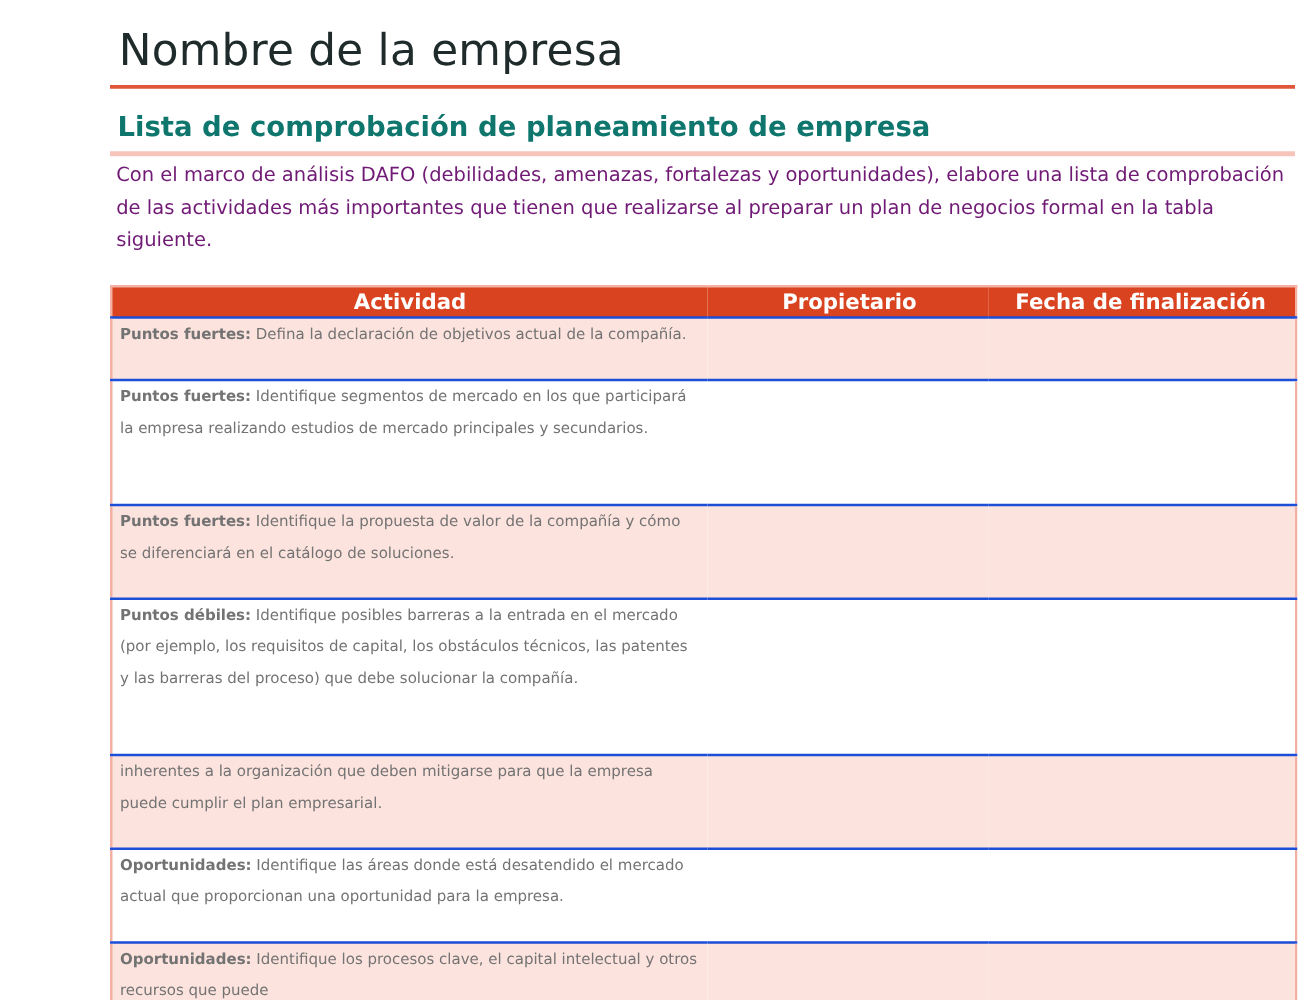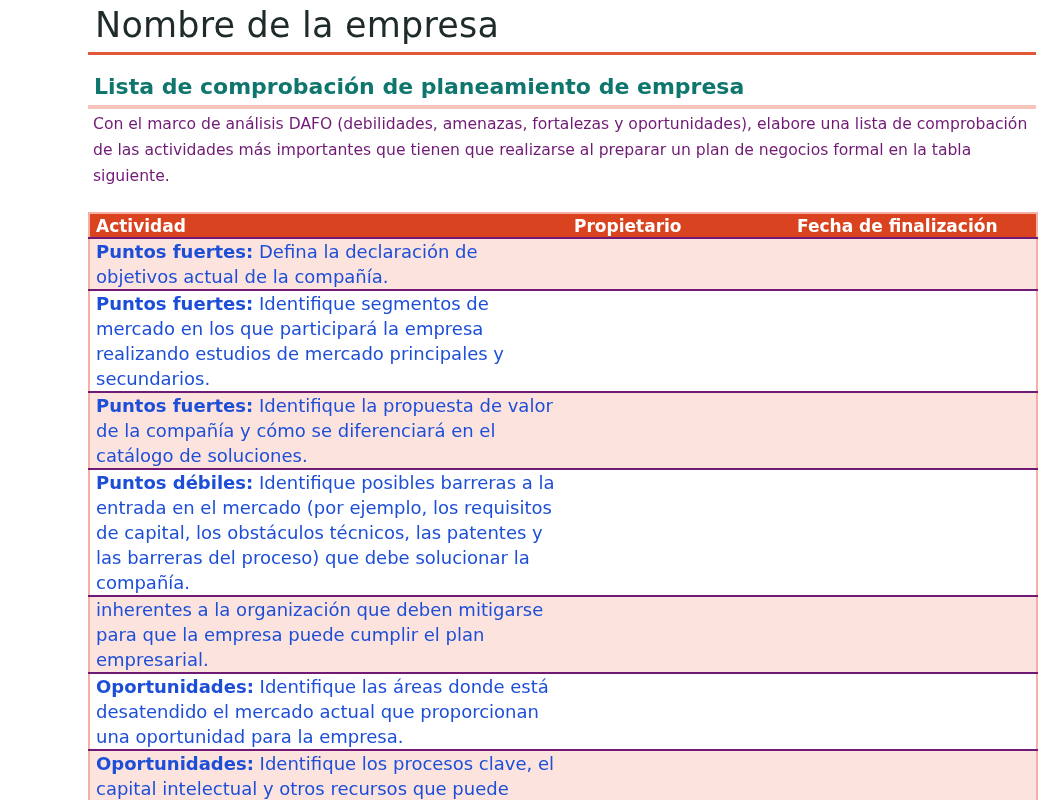--- a/index.html
+++ b/index.html
@@ -11,21 +11,21 @@
     overflow: hidden;
   }
   body {
     position: relative;
     font-family: "DejaVu Sans", sans-serif;
     color: #1a1a1a;
   }
   .page {
     position: absolute;
     left: 88px;
-    top: 0;
+    top: 16px;
     width: 948px;
   }
   .title {
     font-family: "DejaVu Sans", sans-serif;
     font-size: 35px;
     font-weight: normal;
     color: #1f2a2a;
     margin: 0;
     padding: 4px 0 0 7px;
     height: 45px;
@@ -72,32 +72,32 @@
   table.checklist col.c2 { width: 225px; }
   table.checklist col.c3 { width: 246px; }
   table.checklist thead th {
     background: #d9431f;
     color: #ffffff;
     font-weight: bold;
     font-size: 17px;
     line-height: 22px;
     height: 22px;
     padding: 1px 6px 0 6px;
-    text-align: left;
+    text-align: center;
     border: none;
   }
   table.checklist thead th.owner { padding-left: 8px; margin-top: 21px; }
   table.checklist thead th.date { padding-right: 8px; }
   table.checklist tbody td {
-    font-size: 18px;
+    font-size: 12px;
     line-height: 25px;
     padding: 0 6px 0 6px;
     vertical-align: top;
-    border-top: 2px solid #701a75;
-    color: #1d4ed8;
+    border-top: 2px solid #1d4ed8;
+    color: #737373;
   }
   table.checklist tbody tr.alt td { background: #fce3de; }
   table.checklist tbody tr.plain td { background: #ffffff; }
   .label-strong { font-weight: bold; }
 </style>
 </head>
 <body>
 
 <div class="page">
   <h1 class="title">Nombre de la empresa</h1>
@@ -118,21 +118,21 @@
         <th class="owner">Propietario</th>
         <th class="date">Fecha de finalización</th>
       </tr>
     </thead>
     <tbody>
       <tr class="alt" style="height:50px;">
         <td><span class="label-strong">Puntos fuertes:</span><span> Defina la declaración de objetivos actual de la compañía.</span></td>
         <td></td>
         <td></td>
       </tr>
-      <tr class="plain" style="height:76px;">
+      <tr class="plain" style="height:100px;">
         <td><span class="label-strong">Puntos fuertes:</span><span> Identifique segmentos de mercado en los que participará la empresa realizando estudios de mercado principales y secundarios.</span></td>
         <td></td>
         <td></td>
       </tr>
       <tr class="alt" style="height:75px;">
         <td><span class="label-strong">Puntos fuertes:</span><span> Identifique la propuesta de valor de la compañía y cómo se diferenciará en el catálogo de soluciones.</span></td>
         <td></td>
         <td></td>
       </tr>
       <tr class="plain" style="height:125px;">

